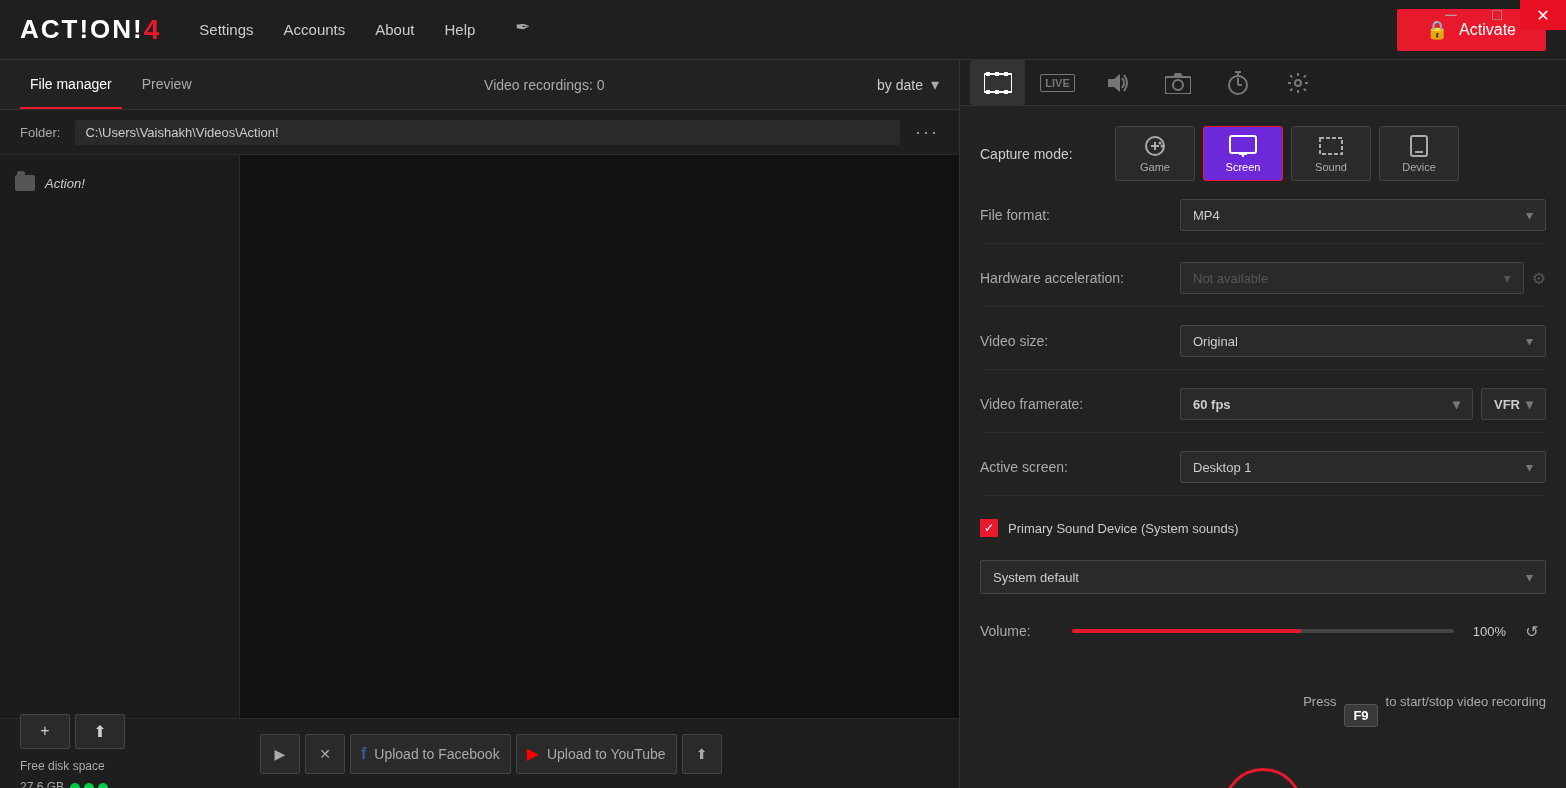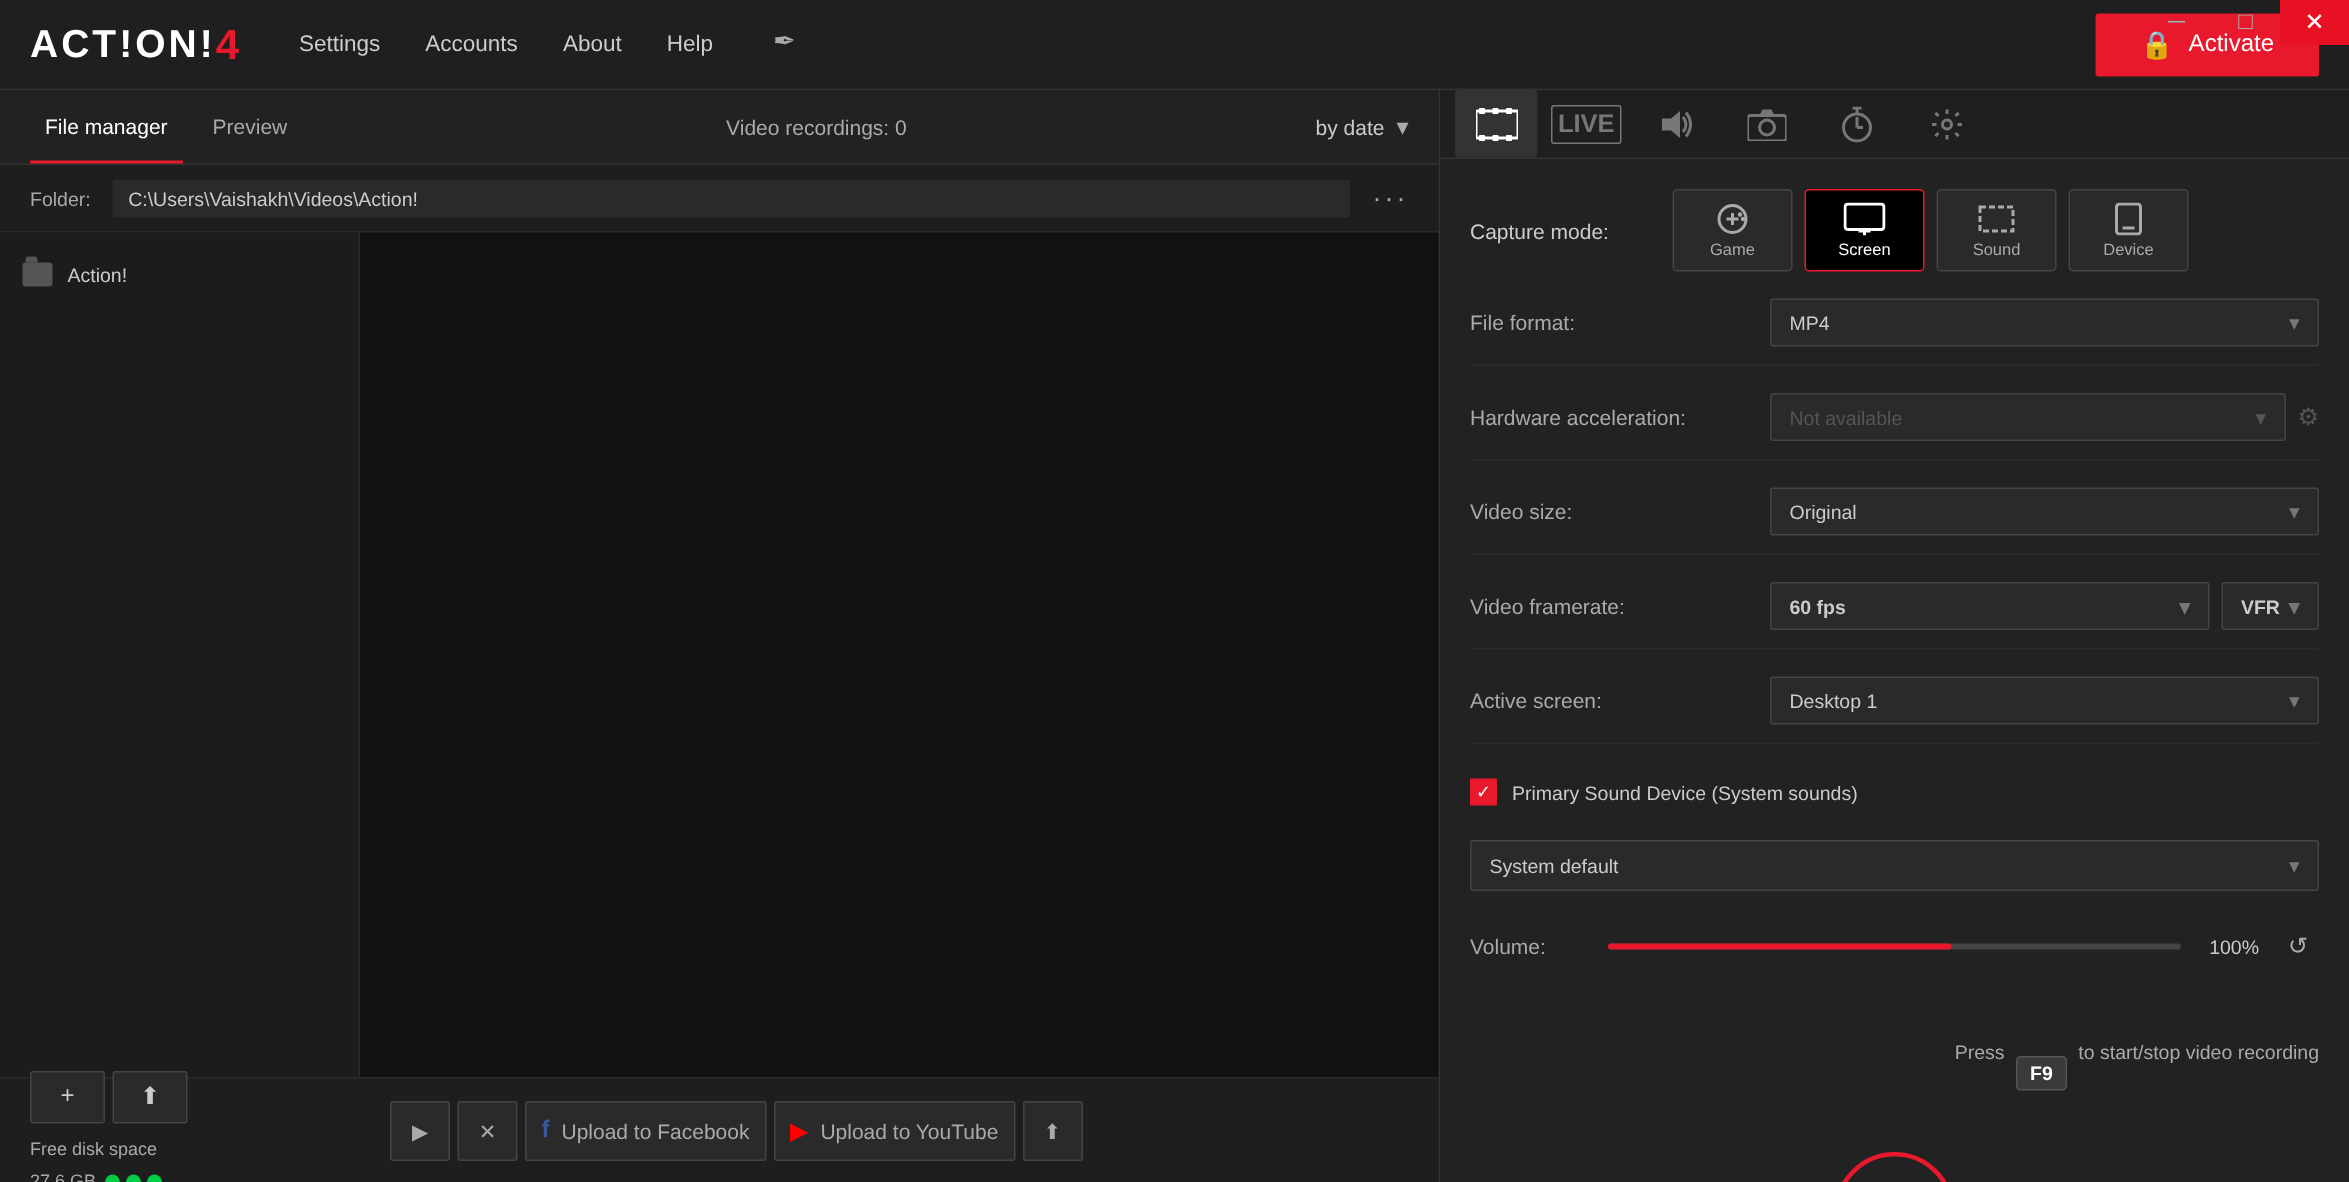--- a/index.html
+++ b/index.html
@@ -176,20 +176,21 @@
       font-size: 18px;
       cursor: pointer;
       letter-spacing: 2px;
     }
 
     
     .content-area {
       display: flex;
       flex: 1;
       overflow: hidden;
+      font-style: italic;
     }
 
     
     .sidebar-list {
       width: 240px;
       background: #1c1c1c;
       border-right: 1px solid #2a2a2a;
       padding: 10px 0;
       overflow-y: auto;
     }
@@ -373,21 +374,21 @@
       height: 55px;
       background: #2a2a2a;
       border: 1px solid #444;
       border-radius: 3px;
       cursor: pointer;
       gap: 4px;
       color: #aaa;
       font-size: 11px;
     }
     .capture-btn.active {
-      background: #000000;
+      background: #6d28d9;
       border-color: #e8192c;
       color: #fff;
       text-align: center;
     }
 
     
     .setting-row {
       display: flex;
       align-items: center;
       min-height: 35px;
@@ -691,21 +692,21 @@
           <rect x="0" y="2" width="28" height="18" rx="1" fill="none" stroke="currentColor" stroke-width="2"></rect>
           <rect x="2" y="0" width="4" height="4" rx="0.5"></rect>
           <rect x="11" y="0" width="4" height="4" rx="0.5"></rect>
           <rect x="20" y="0" width="4" height="4" rx="0.5"></rect>
           <rect x="2" y="18" width="4" height="4" rx="0.5"></rect>
           <rect x="11" y="18" width="4" height="4" rx="0.5"></rect>
           <rect x="20" y="18" width="4" height="4" rx="0.5"></rect>
         </svg>
       </div>
       <div class="right-tab">
-        <span style="font-size:17px;font-weight:bold;border:1px solid currentColor;padding:2px 4px;border-radius:2px;">LIVE</span>
+        <span style="font-size:11px;font-weight:bold;border:1px solid currentColor;padding:2px 4px;border-radius:2px;">LIVE</span>
       </div>
       <div class="right-tab">
 
         <svg width="24" height="22" viewBox="0 0 24 22" fill="currentColor">
           <polygon points="2,7 8,7 14,2 14,20 8,15 2,15"></polygon>
           <path d="M16,6 Q20,11 16,16" stroke="currentColor" stroke-width="2" fill="none"></path>
           <path d="M18,3 Q24,11 18,19" stroke="currentColor" stroke-width="2" fill="none"></path>
         </svg>
       </div>
       <div class="right-tab">

